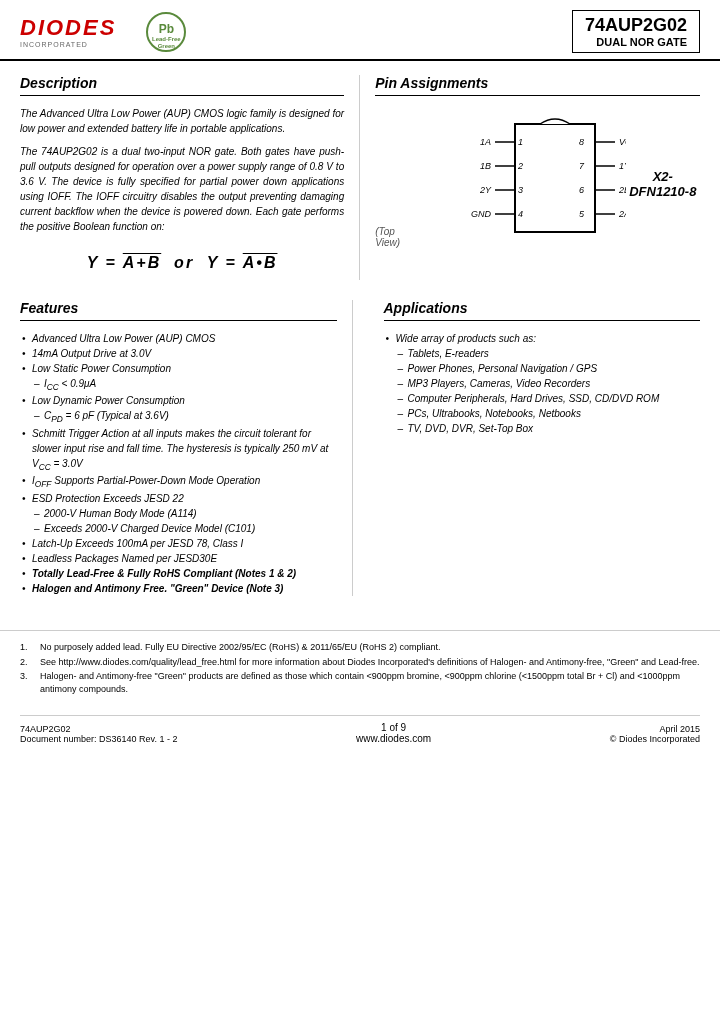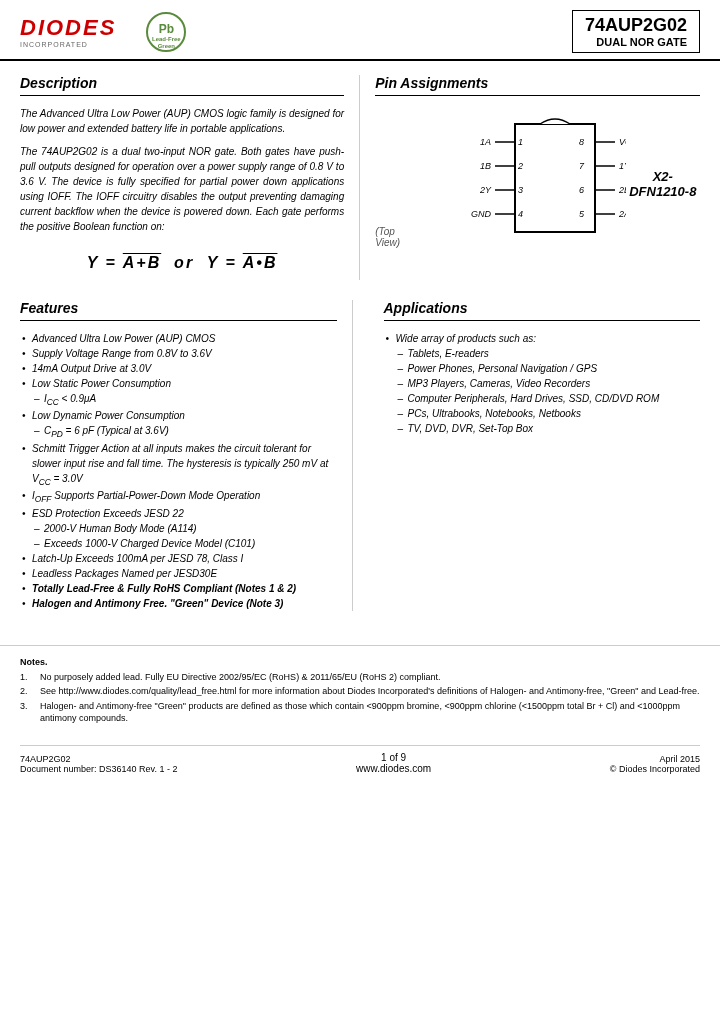--- a/index.html
+++ b/index.html
@@ -314,31 +314,30 @@
       </div>
     </div>
   </div>
 
   <div class="bottom-section">
 
     <div class="feat-col">
       <div class="section-title">Features</div>
       <ul class="bullet-list">
         <li>Advanced Ultra Low Power (AUP) CMOS</li>
-        <li>Supply Voltage Range from 0.8V to 3.6V</li>
         <li>14mA Output Drive at 3.0V</li>
         <li>Low Static Power Consumption</li>
         <li class="sub-bullet">I<sub>CC</sub> &lt; 0.9μA</li>
         <li>Low Dynamic Power Consumption</li>
         <li class="sub-bullet">C<sub>PD</sub> = 6 pF (Typical at 3.6V)</li>
         <li>Schmitt Trigger Action at all inputs makes the circuit tolerant for slower input rise and fall time. The hysteresis is typically 250 mV at V<sub>CC</sub> = 3.0V</li>
         <li>I<sub>OFF</sub> Supports Partial-Power-Down Mode Operation</li>
         <li>ESD Protection Exceeds JESD 22</li>
         <li class="sub-bullet">2000-V Human Body Mode (A114)</li>
-        <li class="sub-bullet">Exceeds 1000-V Charged Device Model (C101)</li>
+        <li class="sub-bullet">Exceeds 2000-V Charged Device Model (C101)</li>
         <li>Latch-Up Exceeds 100mA per JESD 78, Class I</li>
         <li>Leadless Packages Named per JESD30E</li>
         <li><strong>Totally Lead-Free &amp; Fully RoHS Compliant (Notes 1 &amp; 2)</strong></li>
         <li><strong>Halogen and Antimony Free. "Green" Device (Note 3)</strong></li>
       </ul>
     </div>
 
     <div class="app-col">
       <div class="section-title">Applications</div>
       <ul class="bullet-list">
@@ -351,24 +350,20 @@
         <li class="sub-bullet">TV, DVD, DVR, Set-Top Box</li>
       </ul>
     </div>
   </div>
 
 </div>
 
 <div class="footer">
   <div class="notes-section">
     <div class="note-row">
-      <span class="note-num"><strong>Notes.</strong></span>
-      <span></span>
-    </div>
-    <div class="note-row">
       <span class="note-num">1.</span>
       <span>No purposely added lead. Fully EU Directive 2002/95/EC (RoHS) &amp; 2011/65/EU (RoHS 2) compliant.</span>
     </div>
     <div class="note-row">
       <span class="note-num">2.</span>
       <span>See http://www.diodes.com/quality/lead_free.html for more information about Diodes Incorporated's definitions of Halogen- and Antimony-free, "Green" and Lead-free.</span>
     </div>
     <div class="note-row">
       <span class="note-num">3.</span>
       <span>Halogen- and Antimony-free "Green" products are defined as those which contain &lt;900ppm bromine, &lt;900ppm chlorine (&lt;1500ppm total Br + Cl) and &lt;1000ppm antimony compounds.</span>

